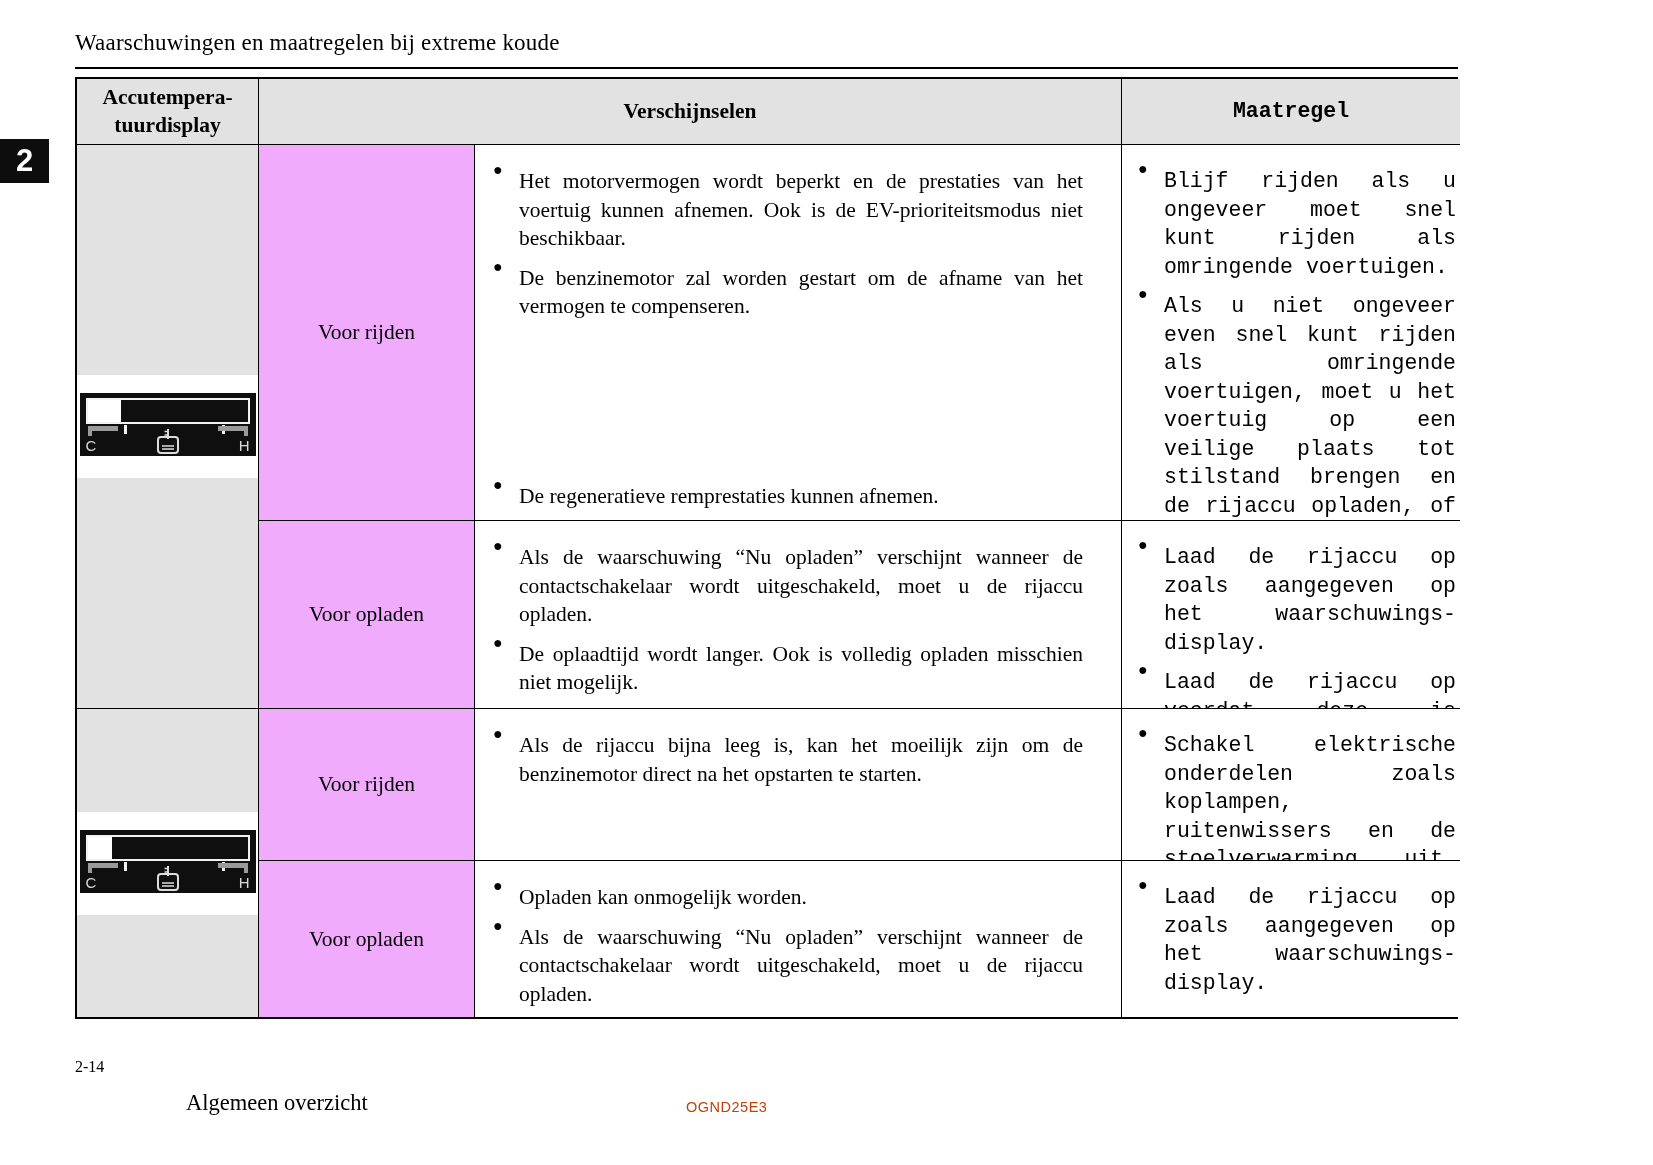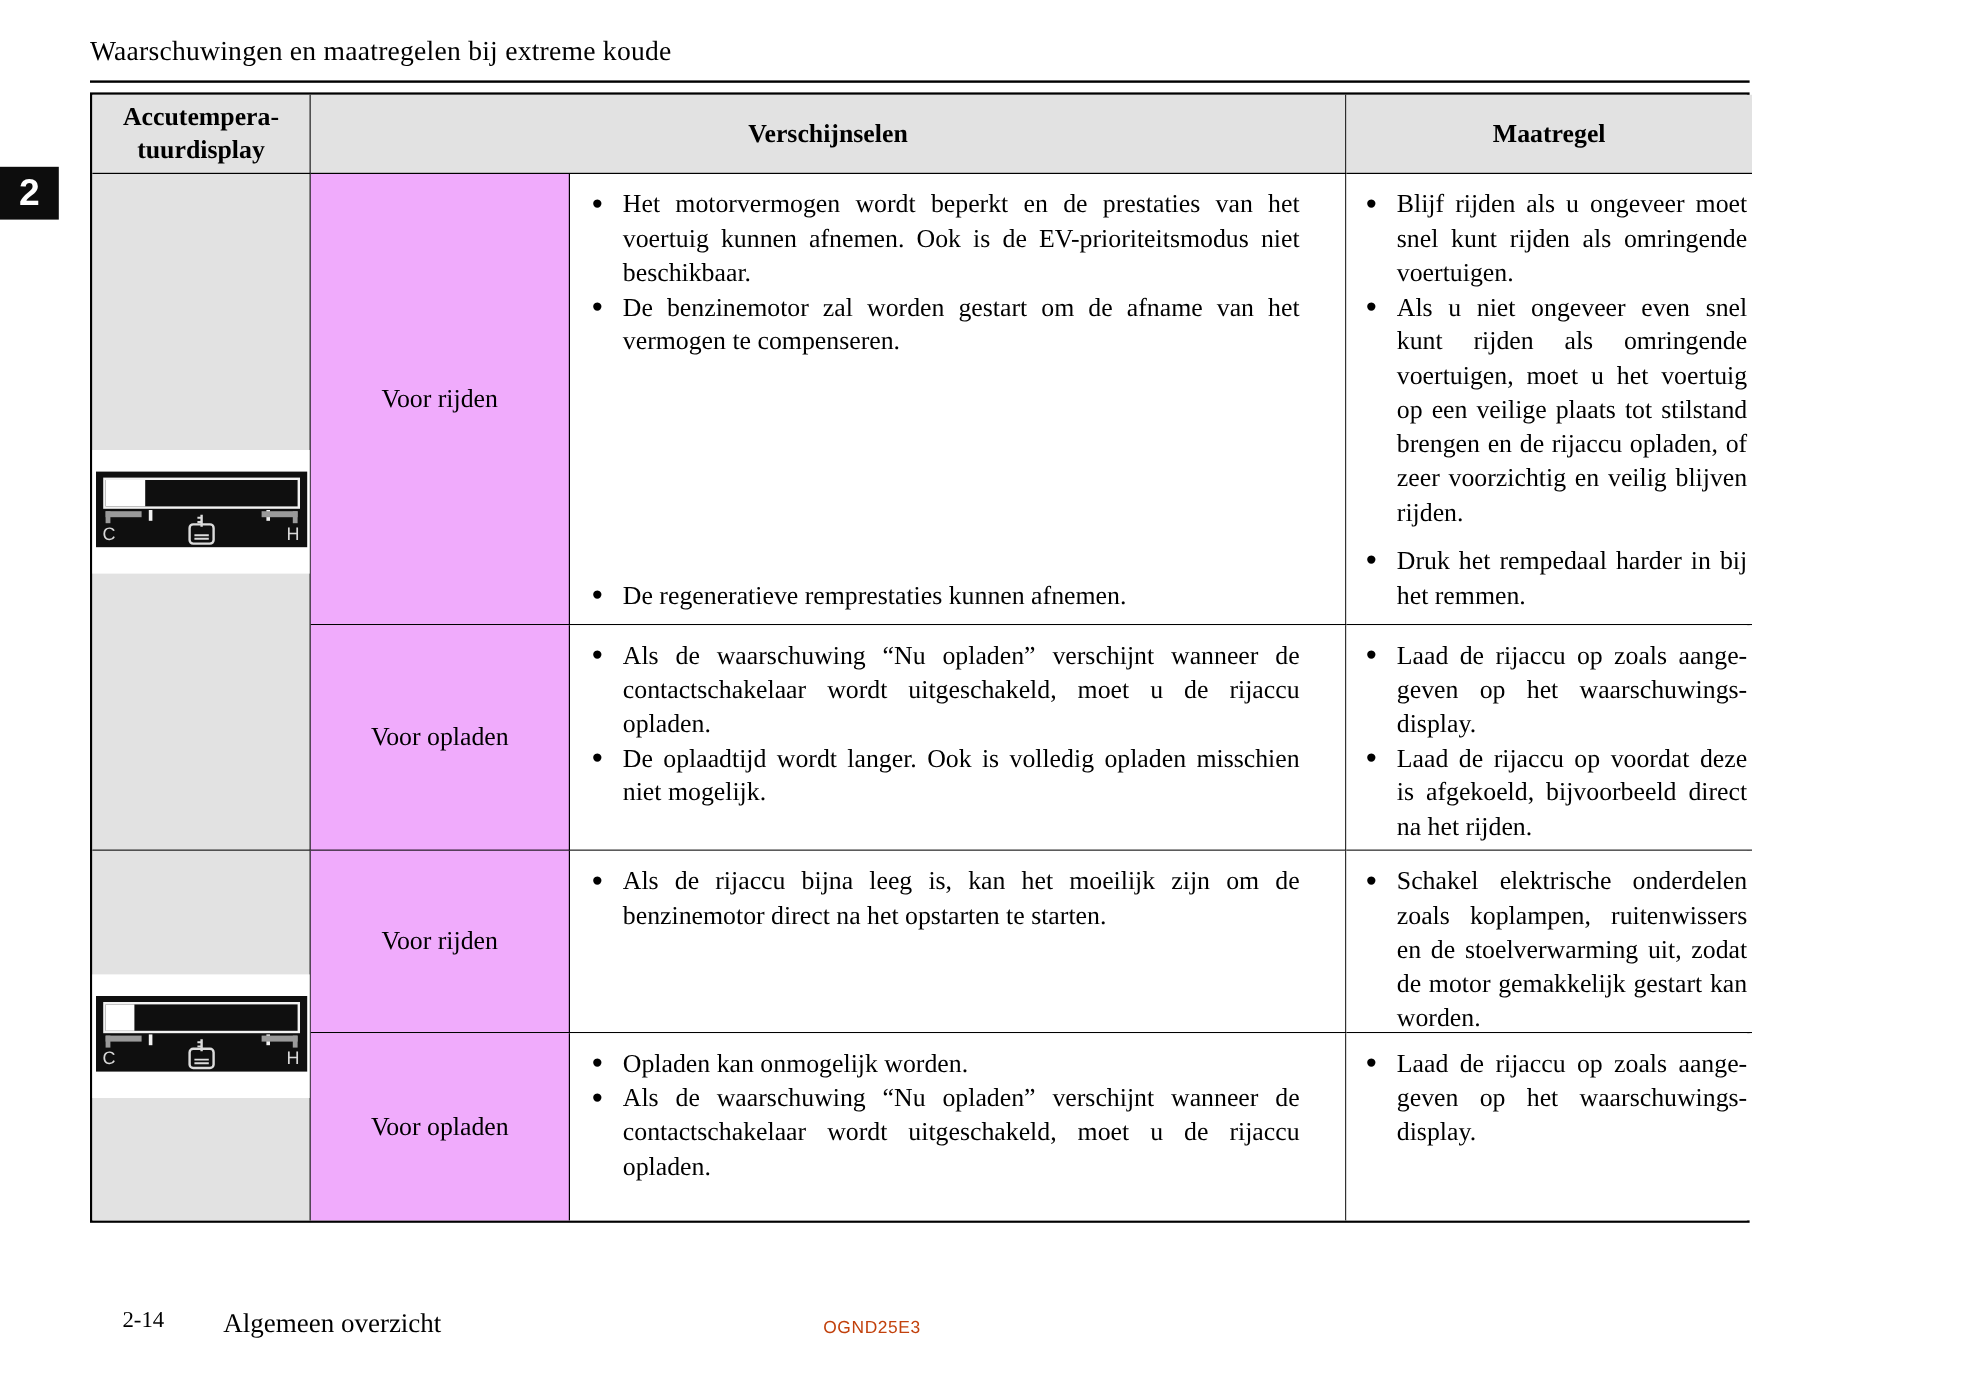--- a/index.html
+++ b/index.html
@@ -17,21 +17,21 @@
   h1.title{margin:0 0 11px 0;font-size:23px;font-weight:normal;letter-spacing:.2px;}
   .rule{height:2px;background:#000;margin-bottom:8px;}
 
   
   .tbl{
     display:grid;border:2px solid #000;
     grid-template-columns:182px 216px 647px 338px;
     grid-template-rows:66px 376px 188px 152px 156px;
   }
   .cell{border-right:1.5px solid #000;border-bottom:1.5px solid #000;box-sizing:border-box;min-width:0;}
-  .no-r{border-right:none;}
+  .no-r{border-right:none;font-family:Liberation Mono, monospace;}
   .no-b{border-bottom:none;}
   .gray{background:#e2e2e2;}
   .hcell{display:flex;align-items:center;justify-content:center;text-align:center;
          font-weight:bold;font-size:21.5px;line-height:1.3;padding:0 13px;}
   .hd-disp{grid-column:1;grid-row:1;}
   .hd-symp{grid-column:2 / span 2;grid-row:1;}
   .hd-meas{grid-column:4;grid-row:1;}
 
   .dcell{grid-column:1;display:flex;align-items:center;justify-content:center;}
   .d1{grid-row:2 / span 2;}
@@ -55,24 +55,24 @@
 
   .tcell{font-size:21.5px;line-height:28.5px;background:#fff;}
   .symp{grid-column:3;padding:11px 38px 10px 18px;}
   .meas{grid-column:4;padding:11px 4px 10px 16px;}
   .r2{grid-row:2;} .r3{grid-row:3;} .r4{grid-row:4;} .r5{grid-row:5;}
   .v-split{display:flex;flex-direction:column;justify-content:space-between;}
   .grp-endpad{margin-bottom:28px;}
   ul.blist{margin:0;padding:0;list-style:none;}
   ul.blist li{display:flex;}
   .mk{flex:0 0 26px;font-size:16px;line-height:28.5px;}
-  .tx{flex:1;text-align:justify;min-width:0;}
+  .tx{flex:1;text-align:justify;min-width:0;margin-top:11px;}
 
   
-  .f-num{position:absolute;left:75px;top:1090px;font-size:19px;margin-left:27px;}
+  .f-num{position:absolute;left:75px;top:1058px;font-size:16px;}
   .f-sec{position:absolute;left:186px;top:1090px;font-size:22.5px;}
   .f-code{position:absolute;left:686px;top:1099px;font-family:"Liberation Sans","DejaVu Sans",sans-serif;
           font-size:14.5px;color:#c2410c;letter-spacing:.5px;}
 </style>
 </head>
 <body>
 
 <div class="chapter-tab">2</div>
 
 <div class="content">

